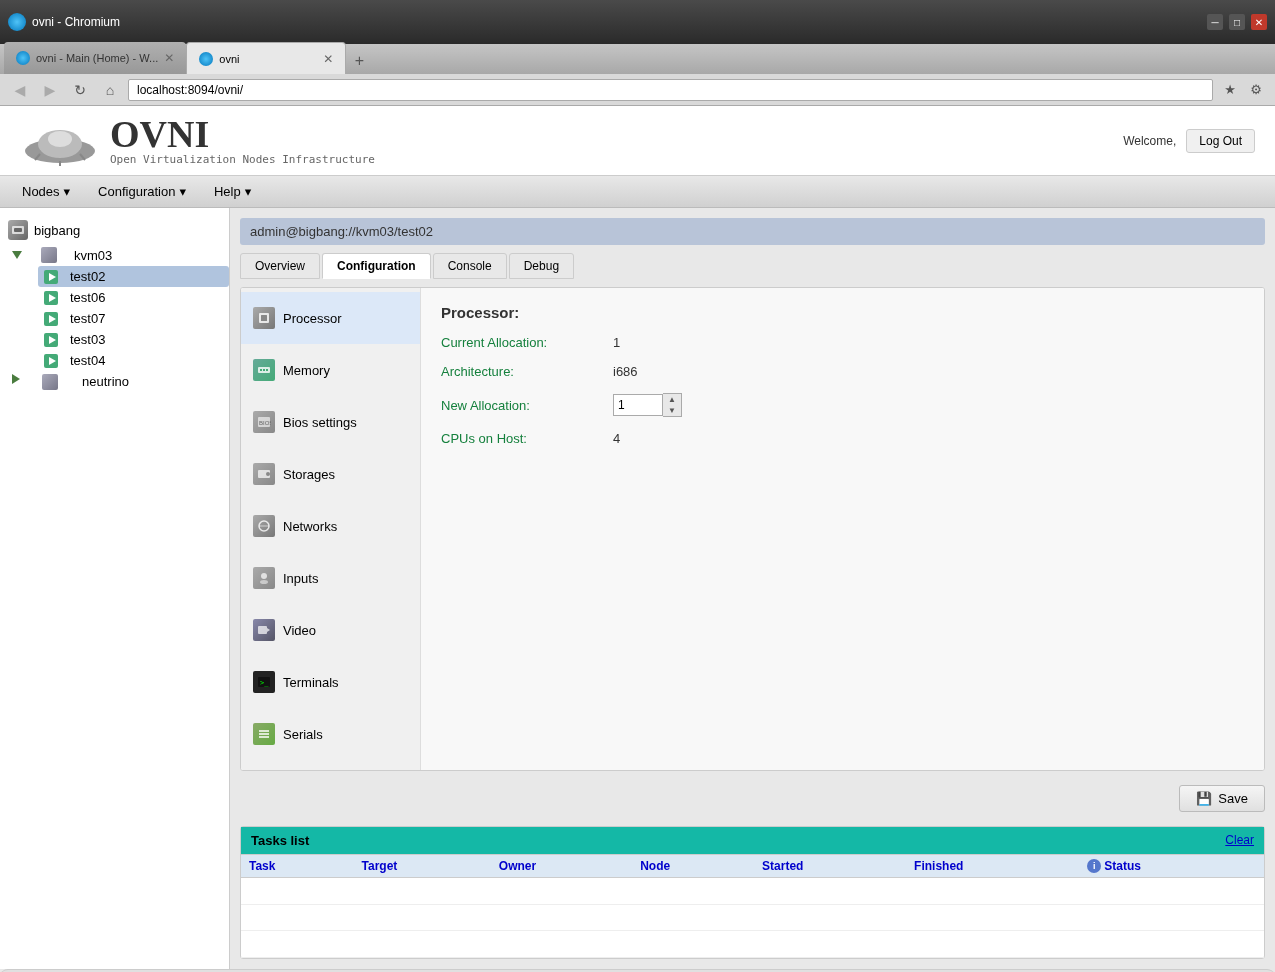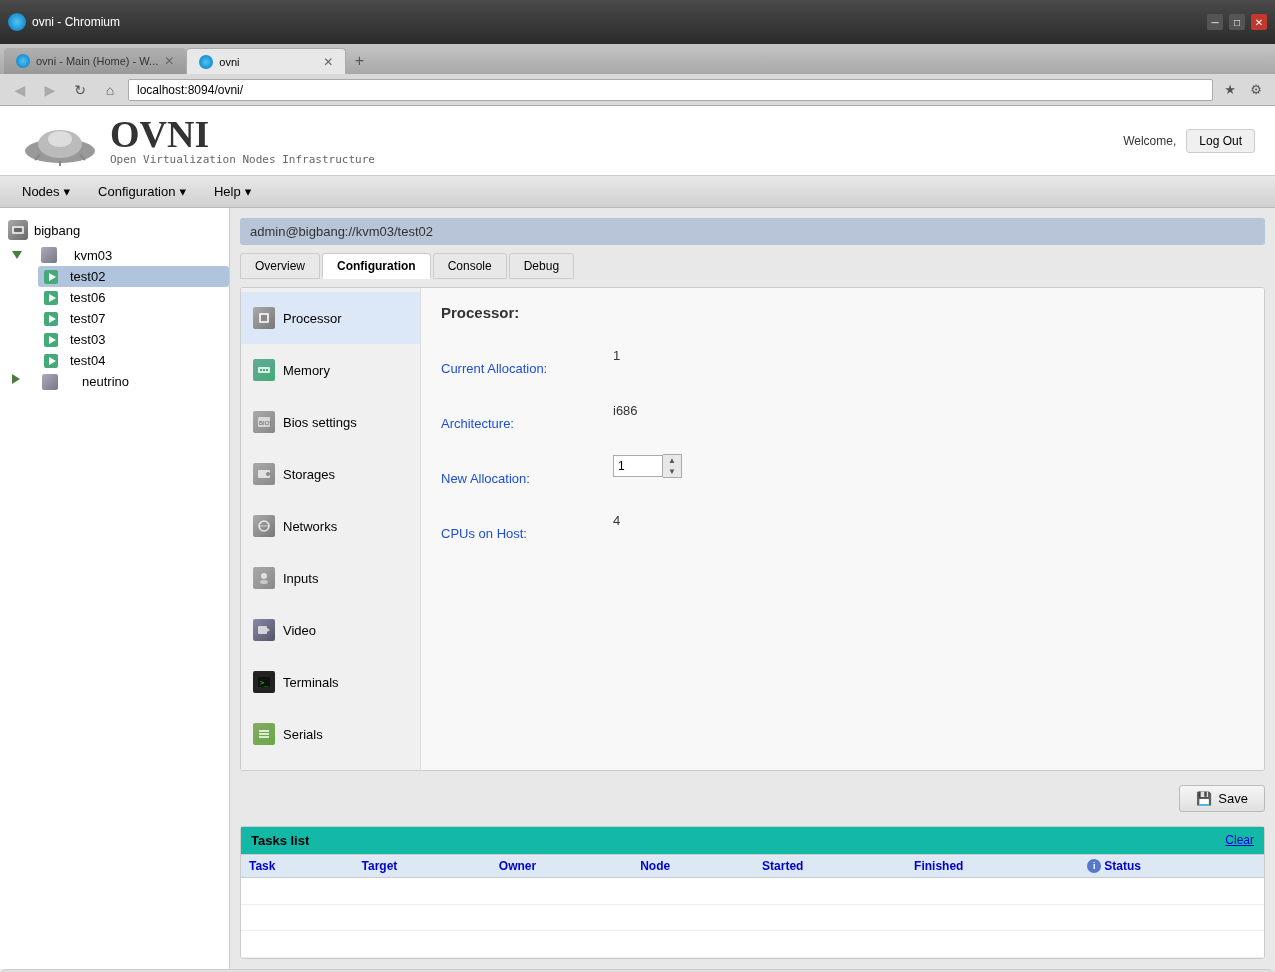--- a/index.html
+++ b/index.html
@@ -33,21 +33,21 @@
 
     
     .tab-bar {
       background: linear-gradient(to bottom, #c5c5c5, #a8a8a8);
       height: 30px;
       display: flex;
       align-items: flex-end;
       padding: 0 4px;
     }
     .tab {
-      height: 26px;
+      height: 32px;
       padding: 0 12px;
       display: flex;
       align-items: center;
       gap: 6px;
       font-size: 12px;
       border-radius: 4px 4px 0 0;
       cursor: pointer;
       min-width: 160px;
       max-width: 220px;
     }
@@ -302,22 +302,21 @@
     }
     .config-row {
       display: flex;
       align-items: center;
       margin-bottom: 14px;
       gap: 12px;
     }
     .config-label {
       width: 160px;
       font-size: 13px;
-      color: #1d4ed8;
-      margin-top: 26px;
+      color: #15803d;
     }
     .config-value { font-size: 13px; color: #333; }
     .spinbox {
       display: flex;
       align-items: center;
     }
     .spinbox-input {
       width: 50px;
       height: 22px;
       border: 1px solid #aaa;

